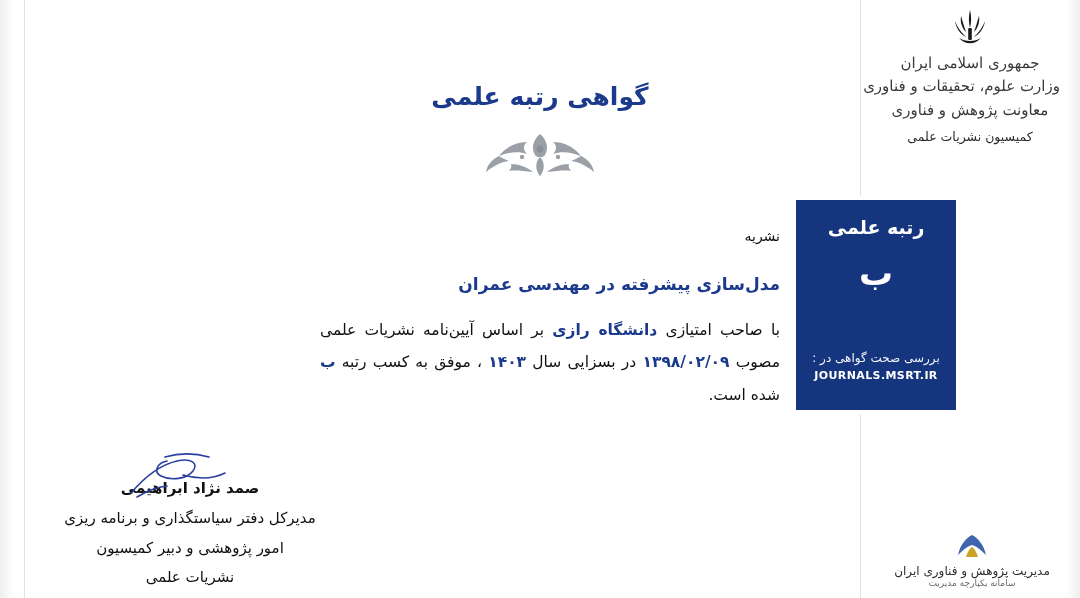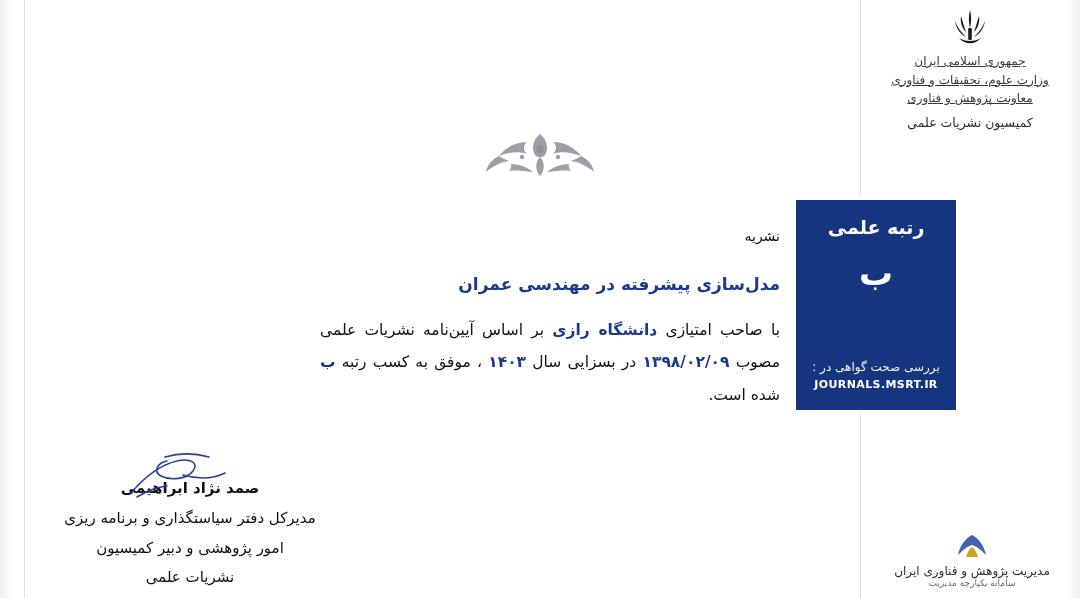--- a/index.html
+++ b/index.html
@@ -55,23 +55,22 @@
   .emblem-mark svg { display: block; }
   .emblem-line {
     font-size: 10.5px;
     line-height: 1.55;
     color: #3a3a3a;
     white-space: nowrap;
     font-family: "DejaVu Sans", "Liberation Sans", sans-serif;
   }
   .emblem-line.script {
     font-family: "DejaVu Serif", "Liberation Serif", serif;
-    font-size: 12px;
+    font-size: 15px;
     letter-spacing: .2px;
-    text-decoration: underline;
   }
   .emblem-commission {
     margin-top: 7px;
     font-size: 12.5px;
     color: #2b2b2b;
   }
 
   
   .doc-title {
     position: absolute;
@@ -136,21 +135,21 @@
     background: #ffffff;
     padding: 4px;
     box-sizing: border-box;
   }
   .rank-card {
     width: 100%;
     height: 100%;
     background: #15357f;
     color: #ffffff;
     box-sizing: border-box;
-    padding: 16px 10px 19px 10px;
+    padding: 16px 10px 28px 10px;
     display: flex;
     flex-direction: column;
     align-items: center;
     justify-content: flex-start;
     text-align: center;
     direction: rtl;
   }
   .rank-card-title {
     font-size: 19px;
     font-weight: bold;
@@ -253,20 +252,21 @@
           <rect x="21.2" y="24" width="3.6" height="12" rx="1.2"></rect>
         </g>
       </svg>
     </div>
     <div class="emblem-line script">جمهوری اسلامی ایران</div>
     <div class="emblem-line script">وزارت علوم، تحقیقات و فناوری</div>
     <div class="emblem-line script">معاونت پژوهش و فناوری</div>
     <div class="emblem-commission">کمیسیون نشریات علمی</div>
   </div>
 
+  <div class="doc-title">گواهی رتبه علمی</div>
 
   <div class="title-ornament">
     <svg width="150" height="62" viewBox="0 0 150 62" aria-hidden="true">
       <g fill="#9aa0a6">
         <path d="M75 10 C68 16, 66 24, 70 31 C72 34, 78 34, 80 31 C84 24, 82 16, 75 10 Z"></path>
         <path d="M75 33 C70 38, 70 46, 75 52 C80 46, 80 38, 75 33 Z"></path>
         <path d="M62 18 C50 18, 40 24, 34 32 C44 28, 54 27, 62 30 C58 26, 58 21, 62 18 Z"></path>
         <path d="M88 18 C100 18, 110 24, 116 32 C106 28, 96 27, 88 30 C92 26, 92 21, 88 18 Z"></path>
         <path d="M34 32 C26 36, 22 42, 21 48 C28 42, 36 38, 44 37 C40 35, 36 34, 34 32 Z"></path>
         <path d="M116 32 C124 36, 128 42, 129 48 C122 42, 114 38, 106 37 C110 35, 114 34, 116 32 Z"></path>

